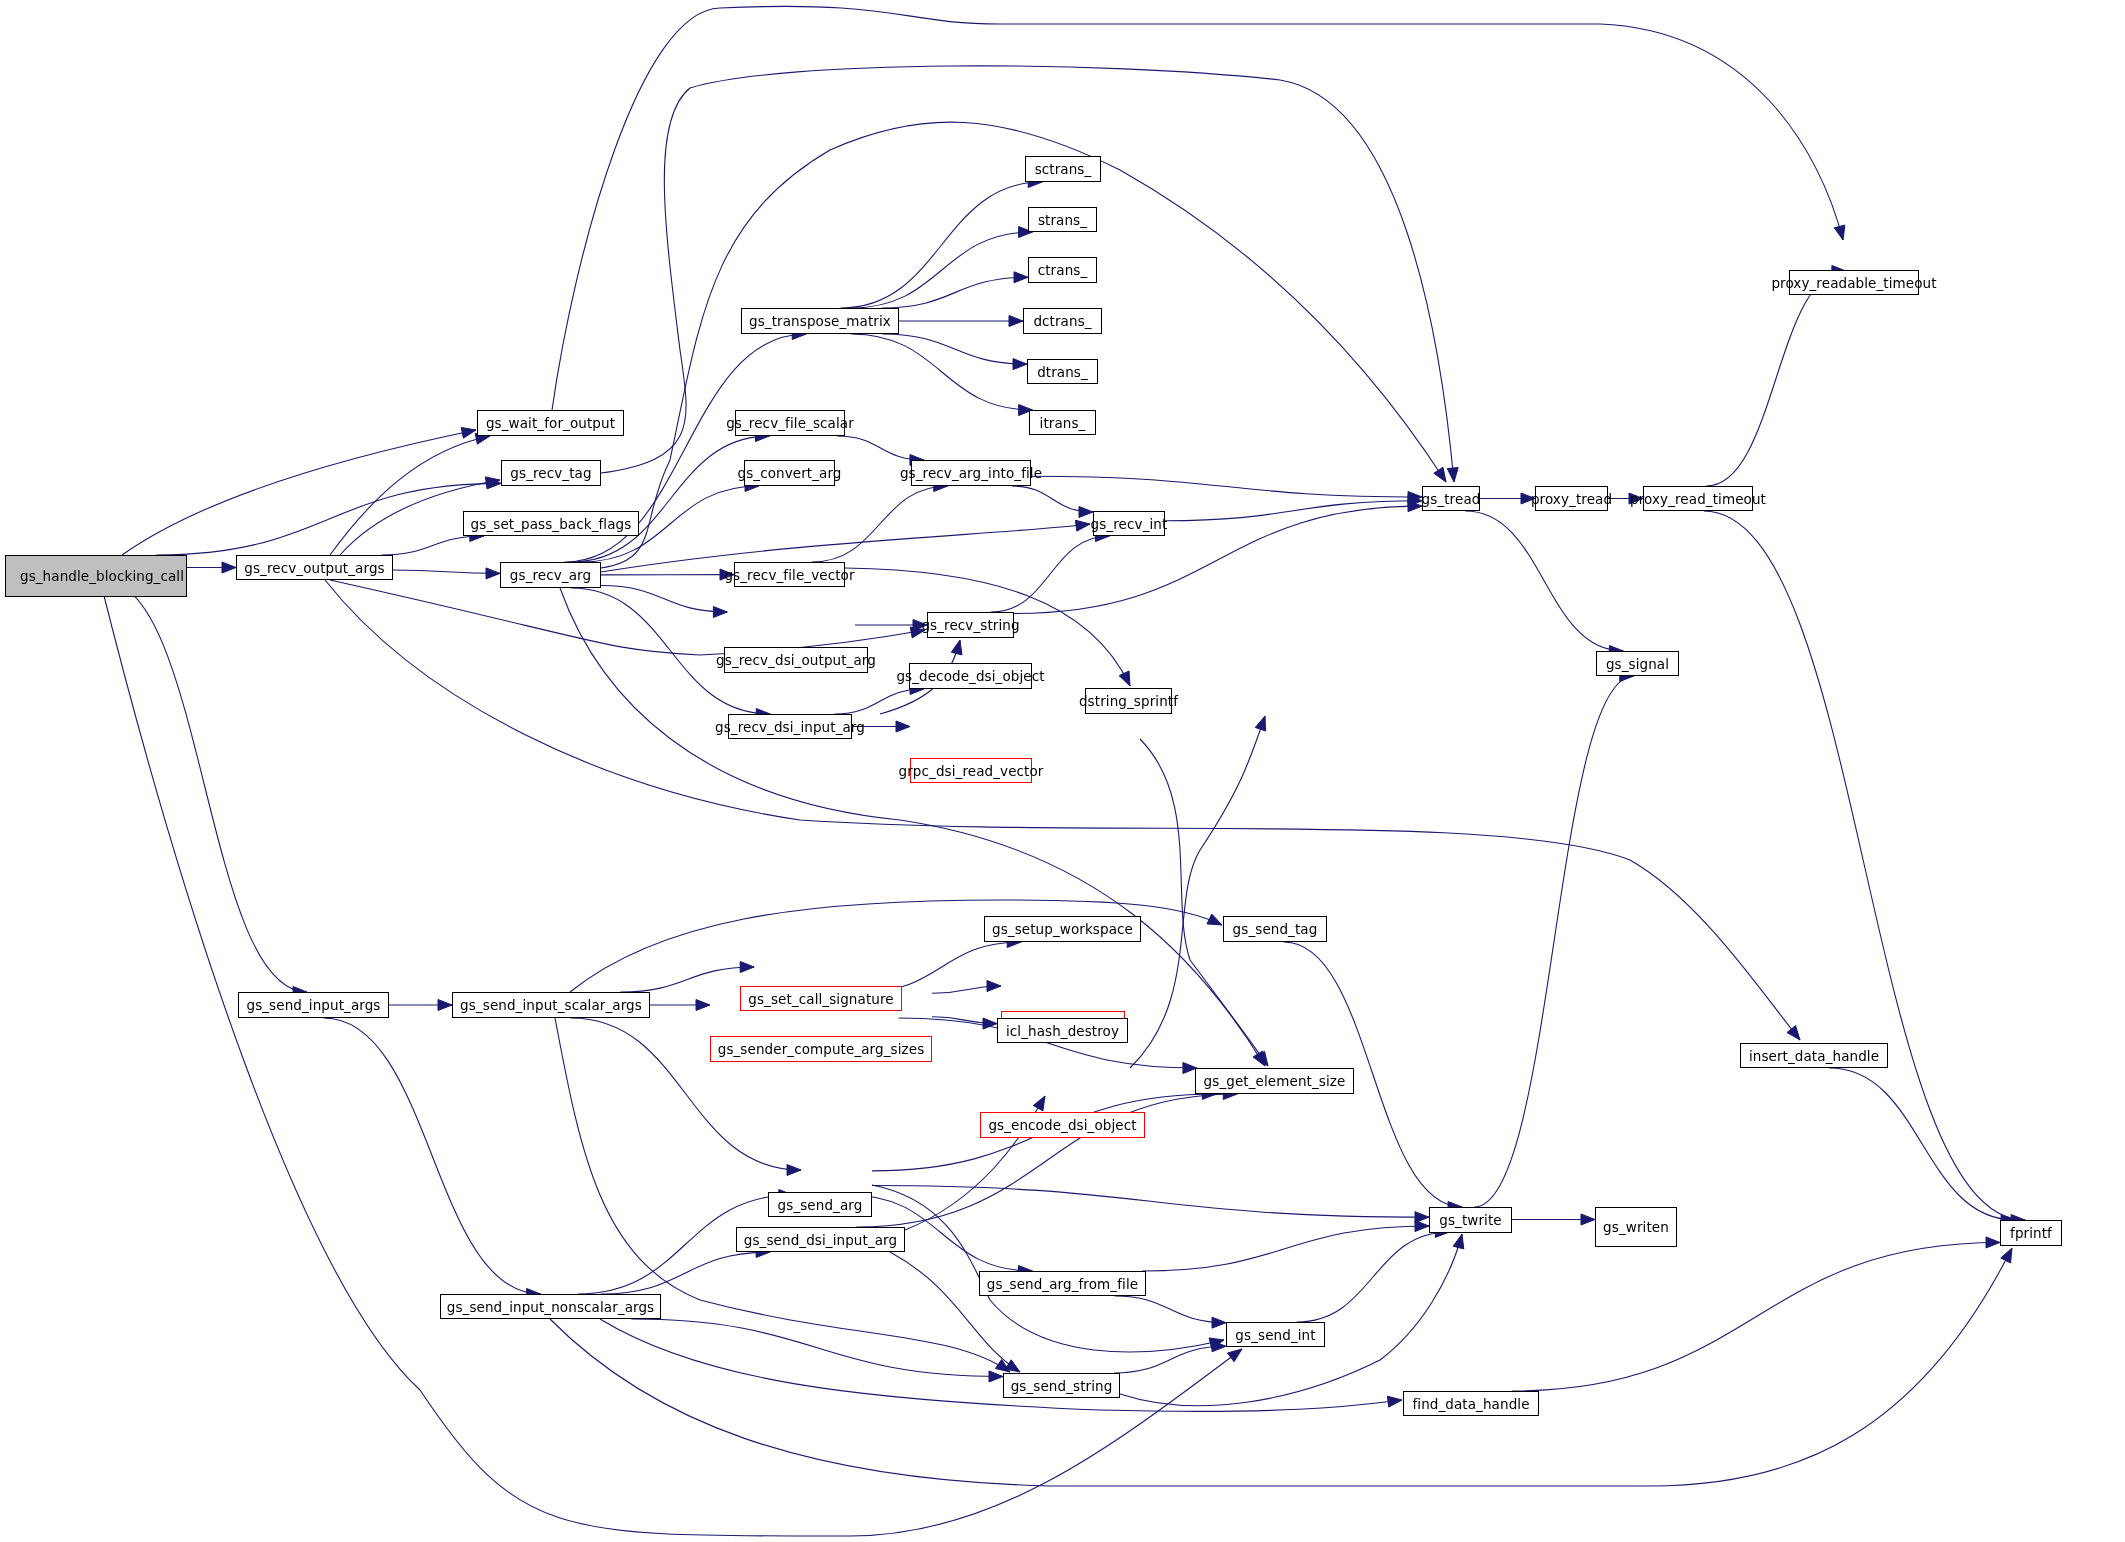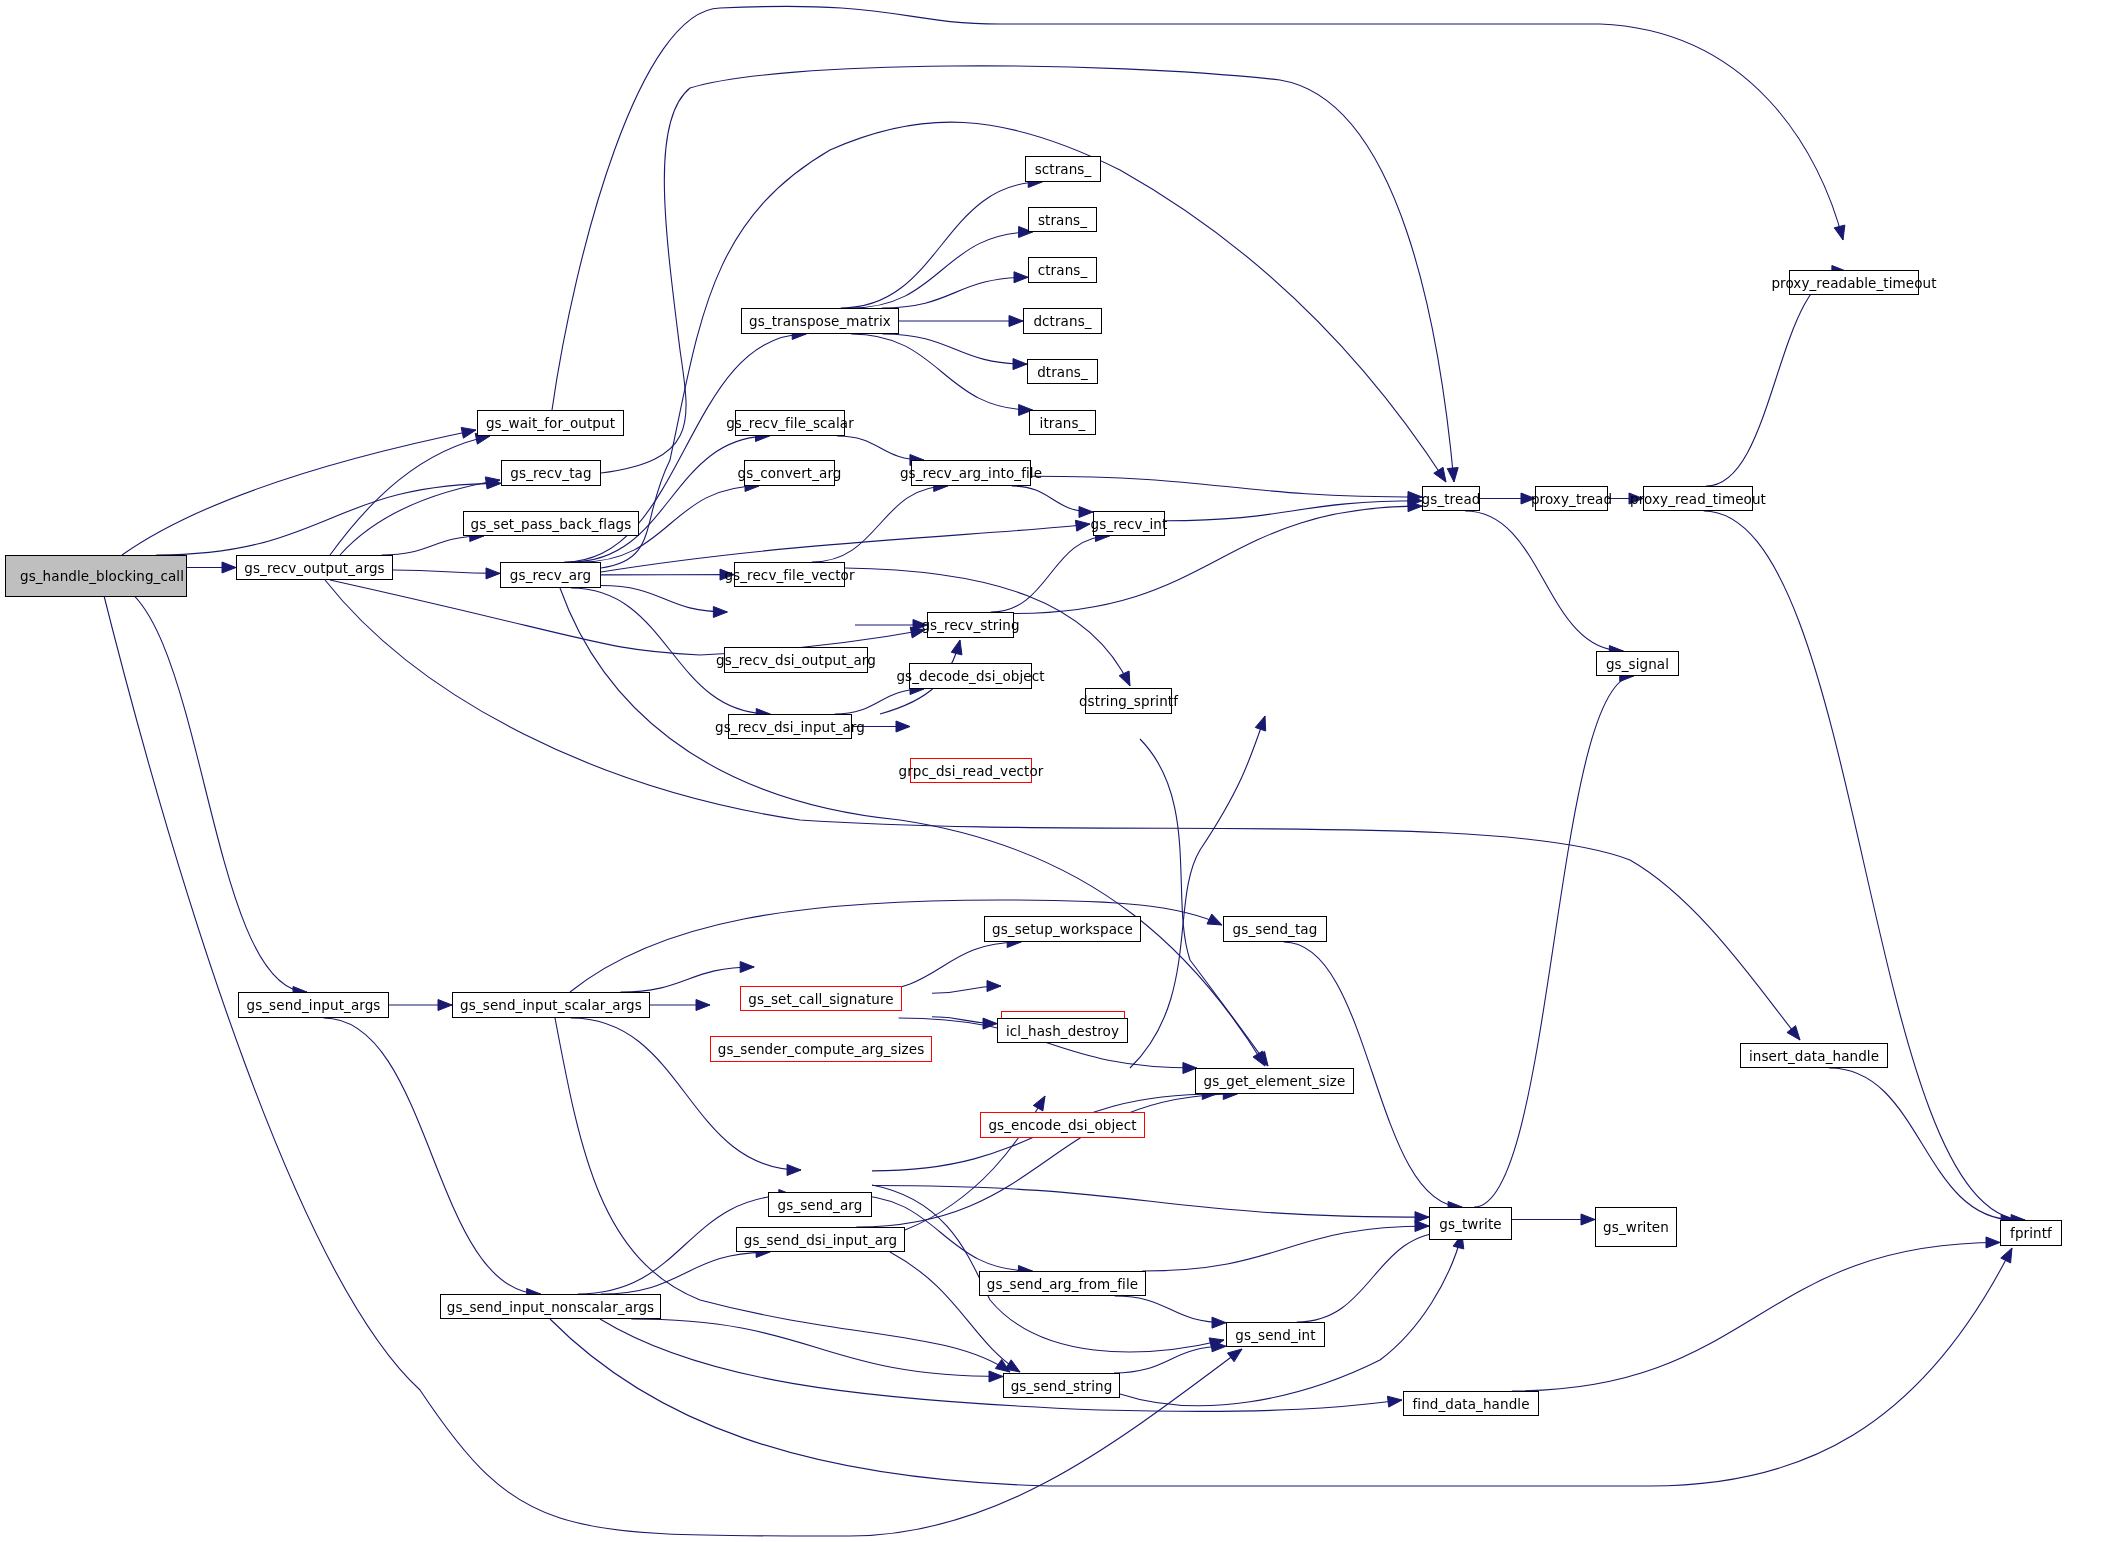--- a/index.html
+++ b/index.html
@@ -311,21 +311,21 @@
       </div>
       <div class="node" style="left: 979px; top: 1271px; width: 167px; height: 25px;">
         <span>gs_send_arg_from_file</span>
       </div>
       <div class="node" style="left: 1226px; top: 1322px; width: 99px; height: 25px;">
         <span>gs_send_int</span>
       </div>
       <div class="node" style="left: 1003px; top: 1373px; width: 117px; height: 25px;">
         <span>gs_send_string</span>
       </div>
-      <div class="node" style="left: 1429px; top: 1207px; width: 83px; height: 33px;">
+      <div class="node" style="left: 1429px; top: 1207px; width: 83px; height: 26px;">
         <span>gs_twrite</span>
       </div>
       <div class="node" style="left: 1595px; top: 1207px; width: 82px; height: 40px;">
         <span>gs_writen</span>
       </div>
       <div class="node" style="left: 1403px; top: 1391px; width: 136px; height: 25px;">
         <span>find_data_handle</span>
       </div>
       <div class="node" style="left: 2000px; top: 1220px; width: 62px; height: 26px;">
         <span>fprintf</span>

